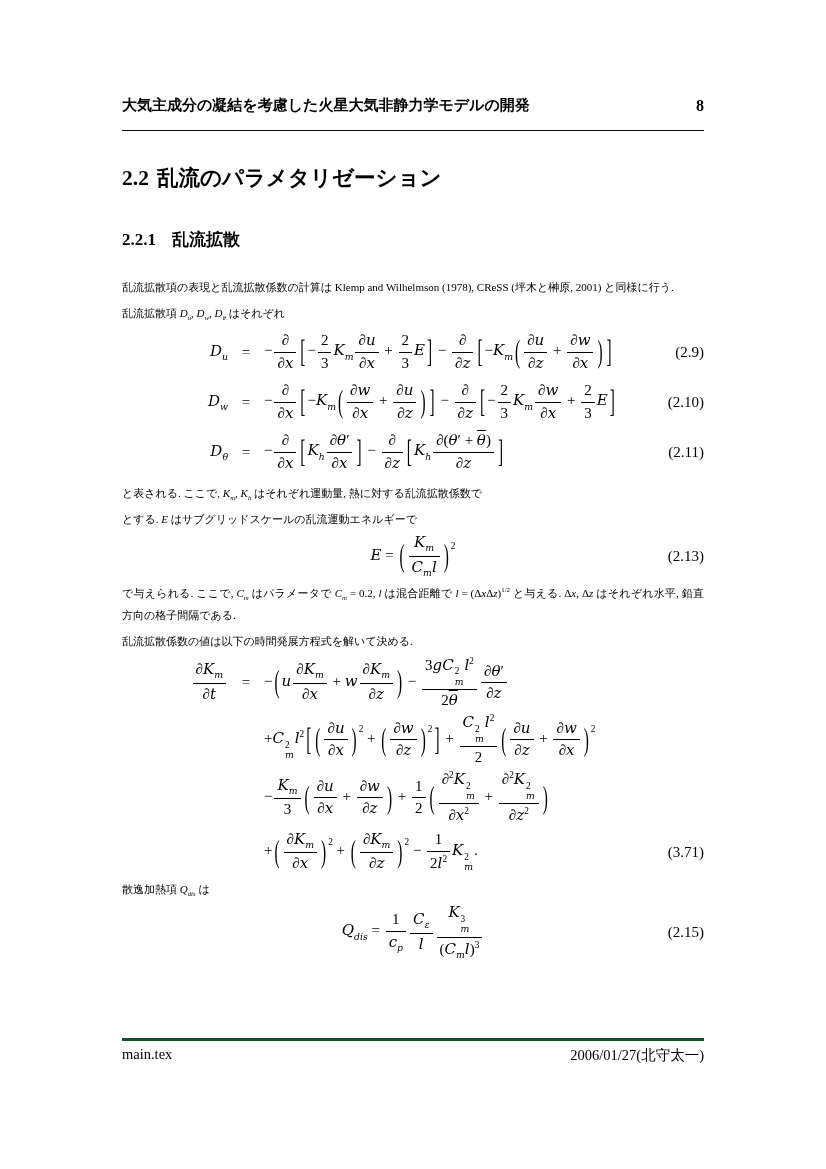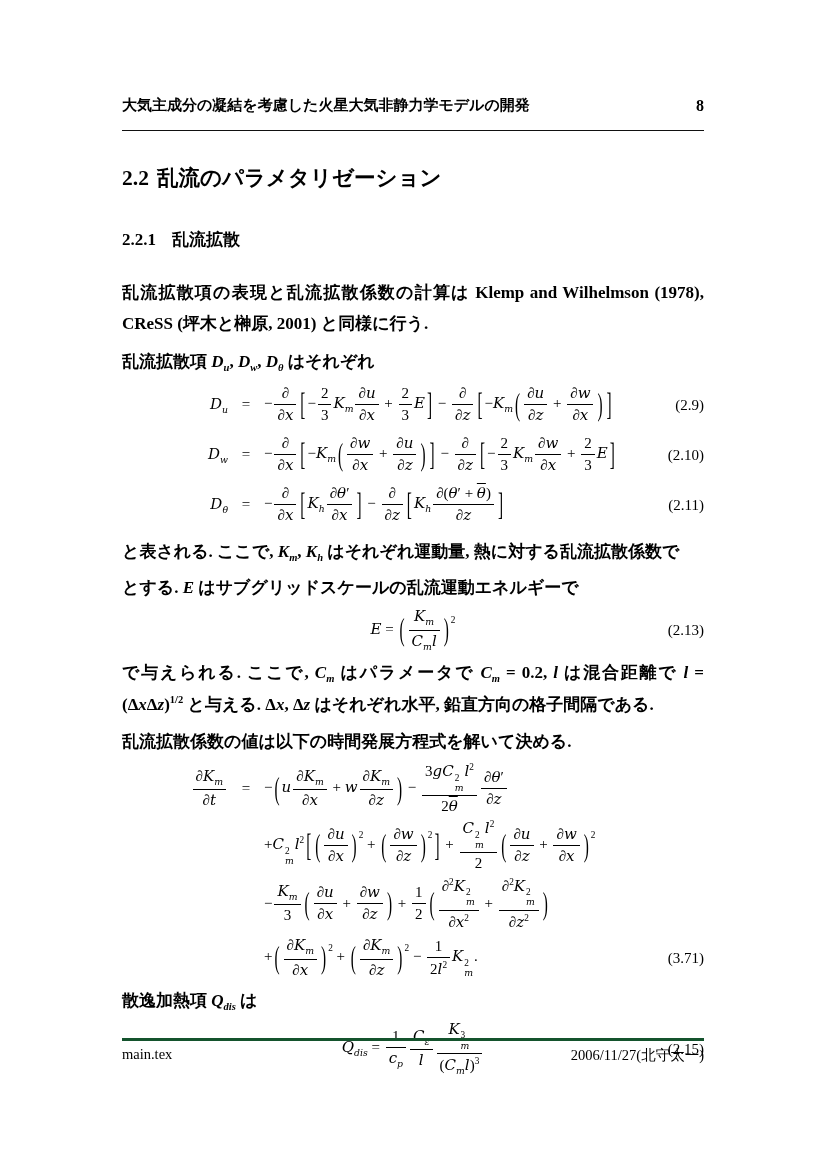--- a/index.html
+++ b/index.html
@@ -10,21 +10,21 @@
   .header { display:flex; justify-content:space-between; align-items:flex-end;
             border-bottom:1.6px solid #111; padding-bottom:15px; }
   .htitle { font-weight:bold; font-size:15px; font-family:"Liberation Sans","DejaVu Sans",sans-serif; }
   .hpage  { font-weight:bold; font-size:16px; }
   .sec { margin-top:32px; font-size:21.5px; font-weight:bold; }
   .sec .num { margin-right:8px; }
   .sec .ttl { font-family:"Liberation Sans","DejaVu Sans",sans-serif; }
   .subsec { margin-top:36px; font-size:17px; font-weight:bold; }
   .subsec .num { margin-right:16px; }
   .subsec .ttl { font-family:"Liberation Sans","DejaVu Sans",sans-serif; }
-  .para { font-size:17px; line-height:1.85; text-align:justify;font-weight:bold; }
+  .para { font-size:11px; line-height:1.85; text-align:justify; }
   .p1 { margin-top:26px; } .p2 { margin-top:6px; } .p3 { margin-top:8px; }
   .p4 { margin-top:4px; } .p5 { margin-top:2px; } .p6 { margin-top:6px; } .p7 { margin-top:4px; }
   .math { font-size:15px; }
   .math i { font-family:"DejaVu Serif","Liberation Serif",serif; }
   .eqgroup { margin-top:2px; }
   .eqrow { display:flex; align-items:center; position:relative; min-height:46px; margin:4px 0; }
   .eqlhs { display:inline-block; width:106px; text-align:right; }
   .eqrel { display:inline-block; width:36px; text-align:center; }
   .eqrhs { display:inline-block; }
   .eqnum { position:absolute; right:0; top:50%; transform:translateY(-50%); font-size:15px; }
@@ -146,16 +146,16 @@
   <div class="eqcenter math">
     <span><i>Q</i><sub><i>dis</i></sub> = <span class="fr"><span class="t">1</span><span class="b"><i>c</i><sub><i>p</i></sub></span></span><span class="fr"><span class="t"><i>C</i><sub><i>ε</i></sub></span><span class="b"><i>l</i></span></span><span class="fr"><span class="t"><i>K</i><span class="ss">
               <span>3</span>
               <span><i>m</i></span>
             </span></span><span class="b">(<i>C</i><sub><i>m</i></sub><i>l</i>)<sup>3</sup></span></span></span>
     <span class="eqnum">(2.15)</span>
   </div>
 
   <div class="footer">
     <span>main.tex</span>
-    <span>2006/11/27(北守太一)</span>
+    <span>2006/01/27(北守太一)</span>
   </div>
 
 </div>
 
 </body></html>

